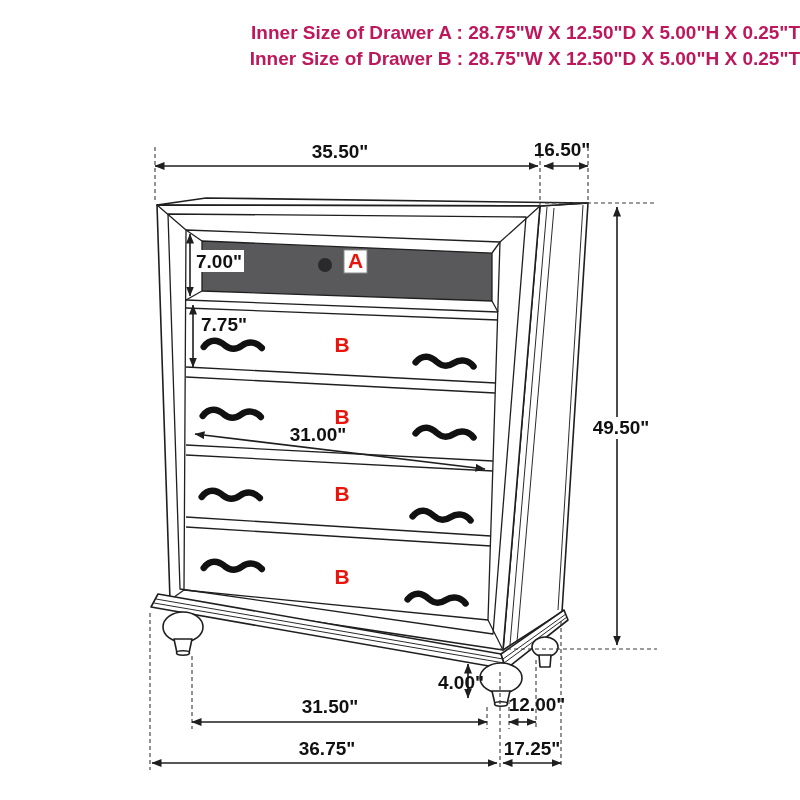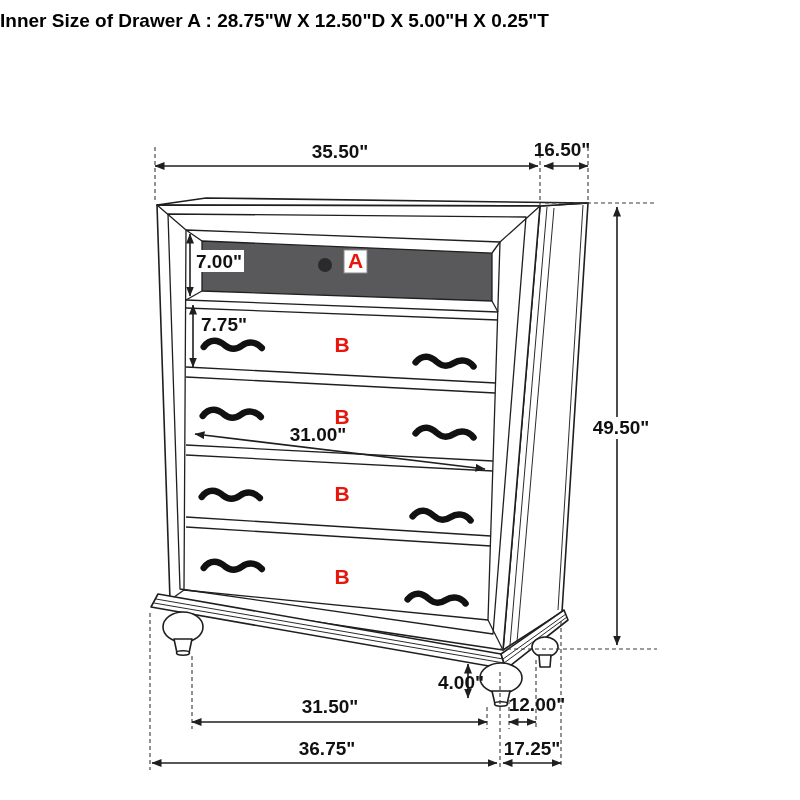--- a/index.html
+++ b/index.html
@@ -1,37 +1,38 @@
 <!DOCTYPE html>
 <html><head>
 <meta charset="utf-8">
 <style>
   html,body{margin:0;padding:0;background:#ffffff;}
   body{width:800px;height:800px;position:relative;overflow:hidden;
        font-family:"Liberation Sans",sans-serif;}
-  .hdr{position:absolute;top:8px;left:0;width:800px;text-align:left;
-       color:#000000;font-size:19px;font-weight:bold;line-height:26px;}
+  .hdr{position:absolute;top:20px;left:0;width:800px;text-align:right;
+       color:#be185d;font-size:19px;font-weight:bold;line-height:26px;}
   svg{position:absolute;top:0;left:0;}
   .face{fill:#ffffff;stroke:#1f1f1f;stroke-width:1.6;stroke-linejoin:round;}
   .ln{fill:none;stroke:#1f1f1f;stroke-width:1.3;stroke-linejoin:round;}
   .thin{fill:none;stroke:#2a2a2a;stroke-width:1;}
   .dash{fill:none;stroke:#3a3a3a;stroke-width:1.1;stroke-dasharray:4 3;}
   .dim{fill:none;stroke:#1f1f1f;stroke-width:1.6;}
   .dimtxt{font-family:"Liberation Sans",sans-serif;font-size:19px;
           font-weight:bold;fill:#111;text-anchor:middle;}
   .redtxt{font-family:"Liberation Sans",sans-serif;font-size:21px;
           font-weight:bold;text-anchor:middle;}
   .handle{fill:none;stroke:#111;stroke-width:6.5;stroke-linecap:round;}
   .lblbg{fill:#ffffff;}
 </style>
 </head>
 <body>
 
 <div class="hdr">
   <div>Inner Size of Drawer A : 28.75"W X 12.50"D X 5.00"H X  0.25"T</div>
+  <div>Inner Size of Drawer B : 28.75"W X 12.50"D X 5.00"H X  0.25"T</div>
 </div>
 
 <svg width="800" height="800" viewBox="0 0 800 800">
   <defs>
     <marker id="mA" viewBox="0 0 10 8" markerWidth="10" markerHeight="8" refX="9.5" refY="4" orient="auto-start-reverse" markerUnits="userSpaceOnUse">
       <path d="M0,0 L10,4 L0,8 Z" fill="#1f1f1f"></path>
     </marker>
     <path id="handleP" d="M-30,5 C-24,-4 -16,-3 -9,2 C-3,6 2,6 8,1 C14,-4 22,-4 28,2"></path>
   </defs>
 

